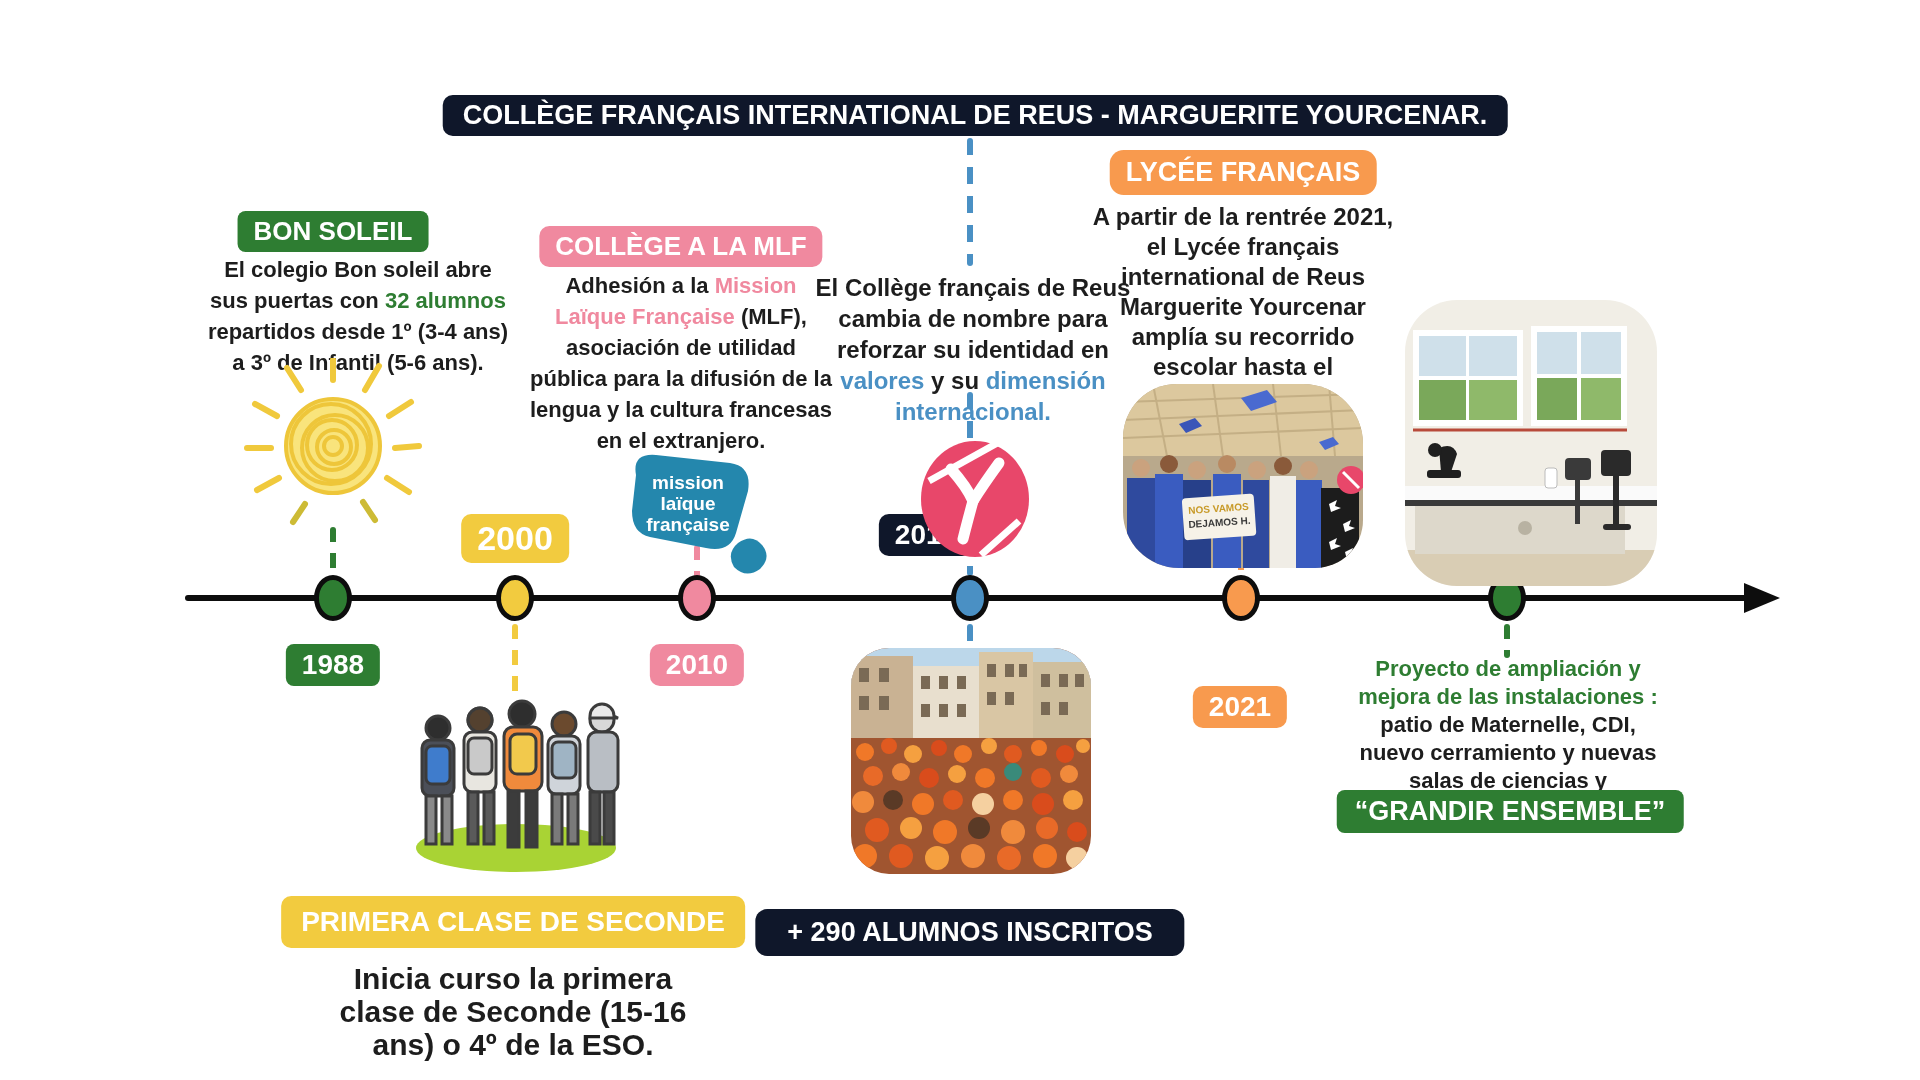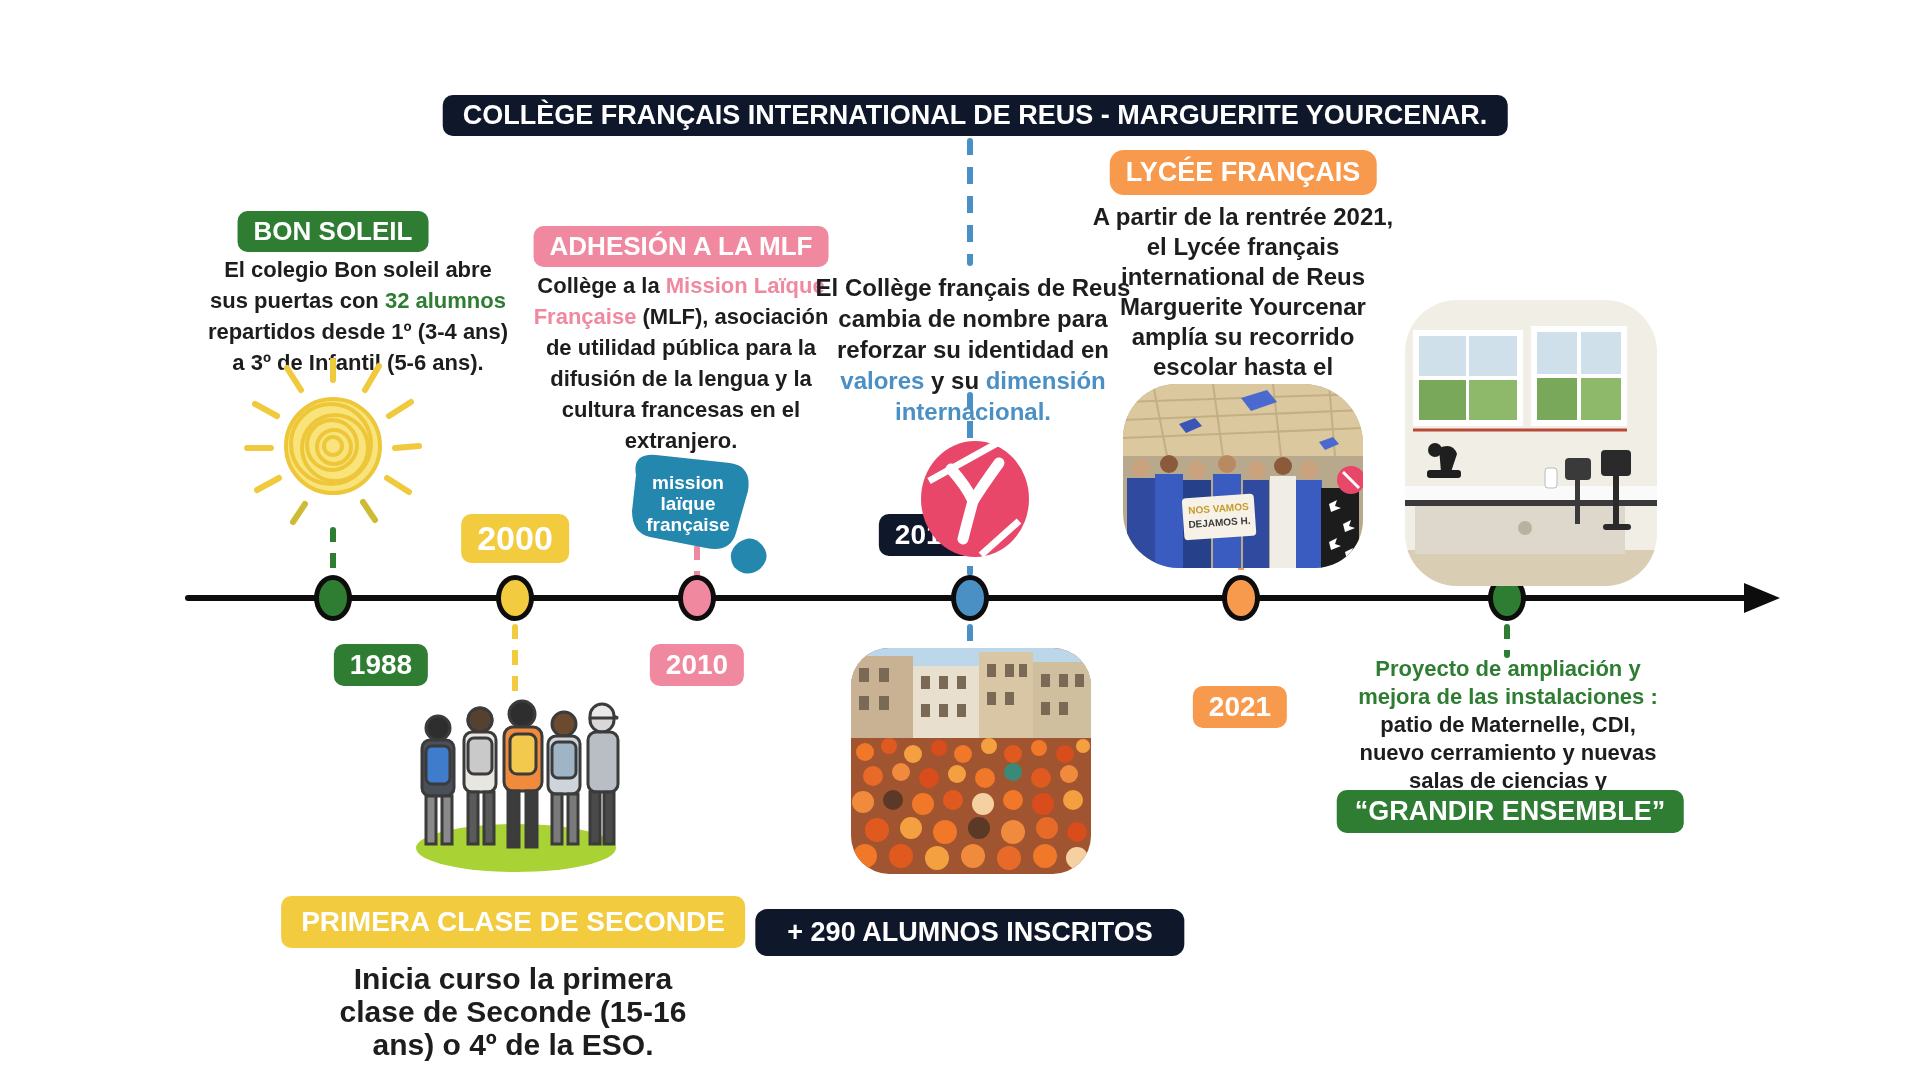--- a/index.html
+++ b/index.html
@@ -2,21 +2,21 @@
 <html><head>
 <meta charset="utf-8">
 <style>
   * { margin:0; padding:0; box-sizing:border-box; }
   html,body { width:1920px; height:1080px; background:#ffffff; overflow:hidden;
               font-family:"Liberation Sans", sans-serif; }
   .abs { position:absolute; }
   .badge { position:absolute; display:inline-block; color:#fff; font-weight:bold;
            border-radius:10px; padding:5px 16px; white-space:nowrap;
            transform:translateX(-50%); text-align:center; }
-  .bg-green  { background:#2e7d32; }
+  .bg-green  { background:#2e7d32;border-radius:8px; }
   .bg-yellow { background:#f2cb3f; }
   .bg-pink   { background:#f0899f; }
   .bg-blue   { background:#0f172a; }
   .bg-orange { background:#f89a4e; }
   .hl-green  { color:#2e7d32; }
   .hl-pink   { color:#f0899f; }
   .hl-blue   { color:#4a90c4; }
   .hl-orange { color:#f89a4e; }
   .para { position:absolute; text-align:center; font-weight:bold; color:#1d1d1d;
           transform:translateX(-50%); }
@@ -53,21 +53,21 @@
 <div class="dash-v dash-orange" style="left:1238px; top:558px; height:22px;"></div>
 <div class="dash-v dash-green" style="left:1504px; top:624px; height:34px;"></div>
 
 <div class="dot" style="left:333px;  background:#2e7d32;"></div>
 <div class="dot" style="left:515px;  background:#f2cb3f;"></div>
 <div class="dot" style="left:697px;  background:#f0899f;"></div>
 <div class="dot" style="left:970px;  background:#4a90c4;"></div>
 <div class="dot" style="left:1241px; background:#f89a4e;"></div>
 <div class="dot" style="left:1507px; background:#2e7d32;"></div>
 
-<div class="badge bg-green" style="left:333px;  top:644px; font-size:28px;margin-left:48px;">1988</div>
+<div class="badge bg-green" style="left:333px;  top:644px; font-size:28px;">1988</div>
 <div class="badge bg-yellow" style="left:515px;  top:514px; font-size:34px;">2000</div>
 <div class="badge bg-pink" style="left:697px;  top:644px; font-size:28px;">2010</div>
 <div class="badge bg-blue" style="left:926px;  top:514px; font-size:28px;">2017</div>
 <div class="badge bg-orange" style="left:1240px; top:686px; font-size:28px;">2021</div>
 <div class="badge bg-green" style="left:1508px; top:517px; font-size:28px;">2022</div>
 
 <div class="badge bg-green" style="left:333px; top:211px; font-size:26px;">BON SOLEIL</div>
 <p class="para" style="left:333px; top:254px; width:306px; font-size:22px; line-height:31px;margin-left:25px;"><span>El colegio Bon soleil abre sus puertas con </span><span class="hl-green">32 alumnos</span><span> repartidos desde 1º (3-4 ans) a 3º de Infantil (5-6 ans).</span></p>
 
 <div class="abs" style="left:243px; top:358px;">
@@ -132,22 +132,22 @@
       <path d="M186,36 a12,12 0 0 1 24,0 l4,2 -28,0 z" fill="#e9e9e9"></path>
       <rect x="184" y="52" width="30" height="60" rx="8" fill="#b9bec4"></rect>
       <rect x="186" y="112" width="10" height="52" fill="#4a4a4a"></rect>
       <rect x="200" y="112" width="10" height="52" fill="#4a4a4a"></rect>
     </g>
   </svg>
 </div>
 <div class="badge bg-yellow" style="left:513px; top:896px; font-size:28px; padding:10px 20px;">PRIMERA CLASE DE SECONDE</div>
 <p class="para" style="left:513px; top:962px; width:360px; font-size:30px; line-height:33px;"><span>Inicia curso la primera  clase de Seconde (15-16 ans) o 4º de la ESO.</span></p>
 
-<div class="badge bg-pink" style="left:681px; top:226px; font-size:26px;">ADHESIÓN A LA MLF</div>
-<p class="para" style="left:681px; top:270px; width:308px; font-size:22px; line-height:31px;"><span>Collège a la </span><span class="hl-pink">Mission Laïque Française</span><span> (MLF), asociación de utilidad pública para la difusión de la lengua y la cultura francesas en el extranjero.</span></p>
+<div class="badge bg-pink" style="left:681px; top:226px; font-size:26px;">COLLÈGE A LA MLF</div>
+<p class="para" style="left:681px; top:270px; width:308px; font-size:22px; line-height:31px;"><span>Adhesión a la </span><span class="hl-pink">Mission Laïque Française</span><span> (MLF), asociación de utilidad pública para la difusión de la lengua y la cultura francesas en el extranjero.</span></p>
 
 <div class="abs" style="left:612px; top:447px;">
   <svg width="168" height="132" viewBox="0 0 168 132">
     <path d="M24,28 Q20,6 44,8 L118,16 Q140,19 136,44 L124,86 Q118,106 94,101 L38,90 Q20,86 20,64 Z" fill="#2487ad"></path>
     <path d="M126,96 q14,-10 24,2 q10,12 -2,24 q-14,10 -26,-2 q-8,-14 4,-24 z" fill="#2487ad"></path>
     <text x="76" y="42" text-anchor="middle" fill="#ffffff" font-size="19" font-weight="bold" font-family="Liberation Sans, sans-serif">mission</text>
     <text x="76" y="63" text-anchor="middle" fill="#ffffff" font-size="19" font-weight="bold" font-family="Liberation Sans, sans-serif">laïque</text>
     <text x="76" y="84" text-anchor="middle" fill="#ffffff" font-size="19" font-weight="bold" font-family="Liberation Sans, sans-serif">française</text>
   </svg>
 </div>

